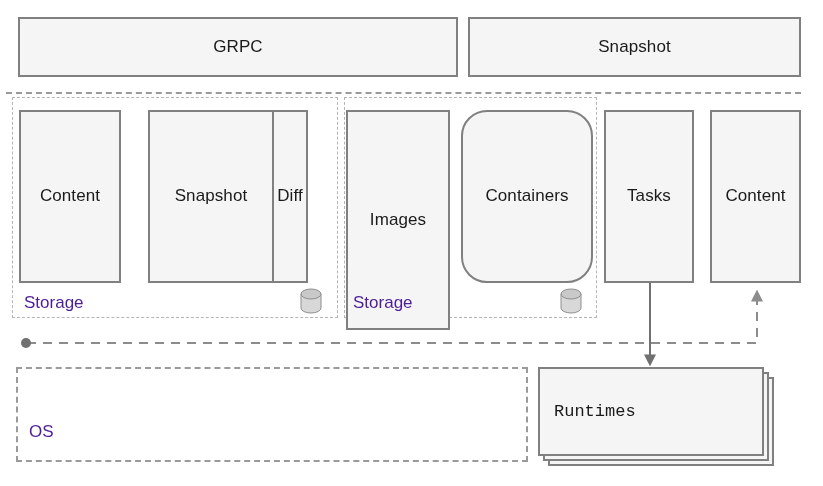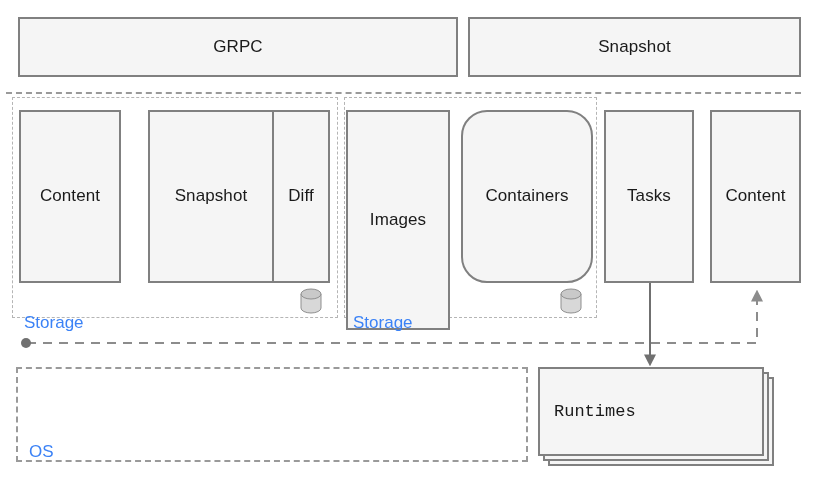--- a/index.html
+++ b/index.html
@@ -48,23 +48,22 @@
     position: absolute;
     box-sizing: border-box;
     border: 1.5px dashed #b5b5b5;
     background: transparent;
   }
 
   
   .group-label {
     position: absolute;
     font-size: 17px;
-    color: #3b82f6;
+    color: #4c1d95;
     white-space: nowrap;
-    margin-top: 20px;
   }
 
   
   .stack {
     position: absolute;
   }
   .stack .layer {
     position: absolute;
     box-sizing: border-box;
     background: #f5f5f5;
@@ -114,21 +113,21 @@
   <div class="dotted-group" style="left:12px; top:97px; width:326px; height:221px;"></div>
 
   <div class="node" style="left:19px; top:110px; width:102px; height:173px;">
     <span>Content</span>
   </div>
 
   <div class="node" style="left:148px; top:110px; width:126px; height:173px;">
     <span>Snapshot</span>
   </div>
 
-  <div class="node narrow" style="left:272px; top:110px; width:58px; height:173px;">
+  <div class="node narrow" style="left:272px; top:110px; width:36px; height:173px;">
     <span>Diff</span>
   </div>
 
   <div class="group-label" style="left:24px; top:293px;">Storage</div>
 
   <svg class="cylinder" style="left:300px; top:288px;" viewBox="0 0 22 26">
     <path d="M1 6 v14 a10 5 0 0 0 20 0 V6 z" fill="#d8d8d8" stroke="#8f8f8f" stroke-width="1"></path>
     <ellipse cx="11" cy="6" rx="10" ry="5" fill="#c9c9c9" stroke="#8f8f8f" stroke-width="1"></ellipse>
   </svg>
 

